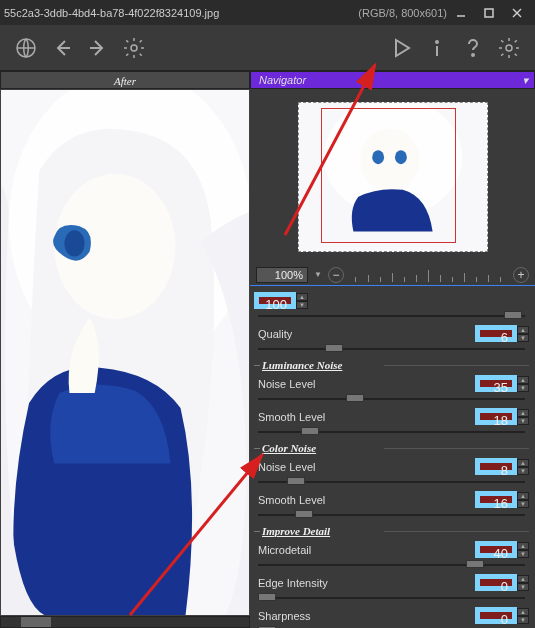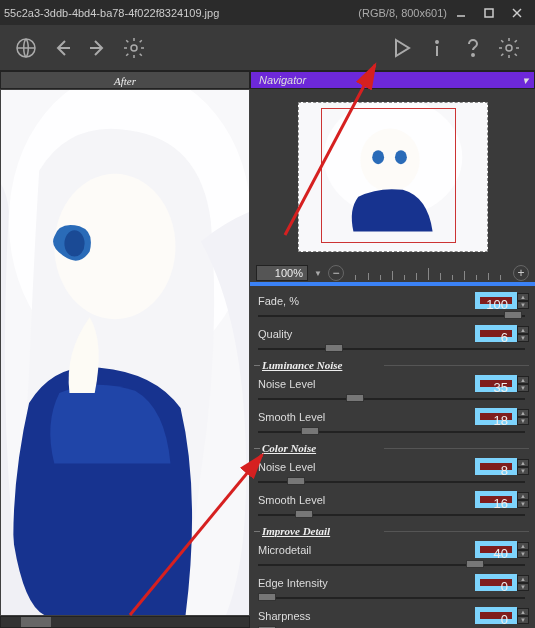--- a/index.html
+++ b/index.html
@@ -21,21 +21,21 @@
 .imgarea svg { width: 100%; height: 100%; }
 .hscroll { height: 12px; background: #333; border: 1px solid #222; position: relative; }
 .hscroll .thumb { position: absolute; left: 20px; width: 30px; height: 10px; background: #666; top: 0; }
 .rightpane { width: 285px; background: #3a3a3a; display: flex; flex-direction: column; }
 .navhdr { background: #6d28d9; height: 18px; font-size: 11px; padding-left: 8px; line-height: 18px; border: 1px solid #222; display: flex; align-items: center; font-family: Georgia, serif; font-style: italic; }
 .navhdr .ex { margin-left: auto; margin-right: 6px; }
 .navbox { height: 175px; background: #3a3a3a; display: flex; align-items: center; justify-content: center; padding: 6px; }
 .navimg { width: 190px; height: 150px; background: #fff; position: relative; border: 1px dashed #888; }
 .navimg svg { width: 100%; height: 100%; }
 .navrect { position: absolute; border: 1px solid #cc3333; left: 22px; top: 5px; width: 135px; height: 135px; }
-.zoomrow { height: 22px; display: flex; align-items: center; padding: 0 6px; gap: 6px; border-bottom: 4px solid #3b82f6; }
+.zoomrow { height: 22px; display: flex; align-items: center; padding: 0 6px; gap: 6px; border-bottom: 1px solid #3b82f6; }
 .zsel { background: #555; color: #eee; font-size: 11px; padding: 1px 4px; border: 1px solid #222; width: 52px; text-align: right; }
 .zbtn { width: 16px; height: 16px; border: 1px solid #666; border-radius: 50%; display: flex; align-items: center; justify-content: center; color: #ccc; font-size: 12px; }
 .zticks { flex: 1; height: 14px; display: flex; align-items: end; justify-content: space-around; }
 .zticks span { width: 1px; background: #888; }
 .params { flex: 1; overflow: hidden; padding: 4px 6px 4px 4px; }
 .prow { display: flex; align-items: center; height: 21px; font-size: 11px; }
 .plabel { flex: 1; color: #ddd; padding-left: 4px; }
 .pval { width: 42px; background: #7f1d1d; border: 5px solid #7dd3fc; color: #eee; text-align: right; padding: 1px 4px; font-size: 13px; height: 17px; line-height: 14px; }
 .pspin { width: 12px; display: flex; flex-direction: column; }
 .pspin div { height: 8px; border: 1px solid #222; background: #4a4a4a; font-size: 6px; text-align: center; line-height: 6px; color: #aaa; }
@@ -180,21 +180,20 @@
           <span style="height:9px"></span>
           <span style="height:5px"></span>
           <span style="height:7px"></span>
           <span style="height:5px"></span>
       </div>
       <div class="zbtn">+</div>
     </div>
 
     <div class="params">
       <div class="prow">
-          <span class="plabel">Fade, %</span>
           <span class="pval">100</span>
           <div class="pspin">
             <div>▲</div>
             <div>▼</div>
           </div>
         </div>
       <div class="pslider">
           <div class="ptrack"></div>
           <div class="pthumb" style="left:92%"></div>
         </div>

